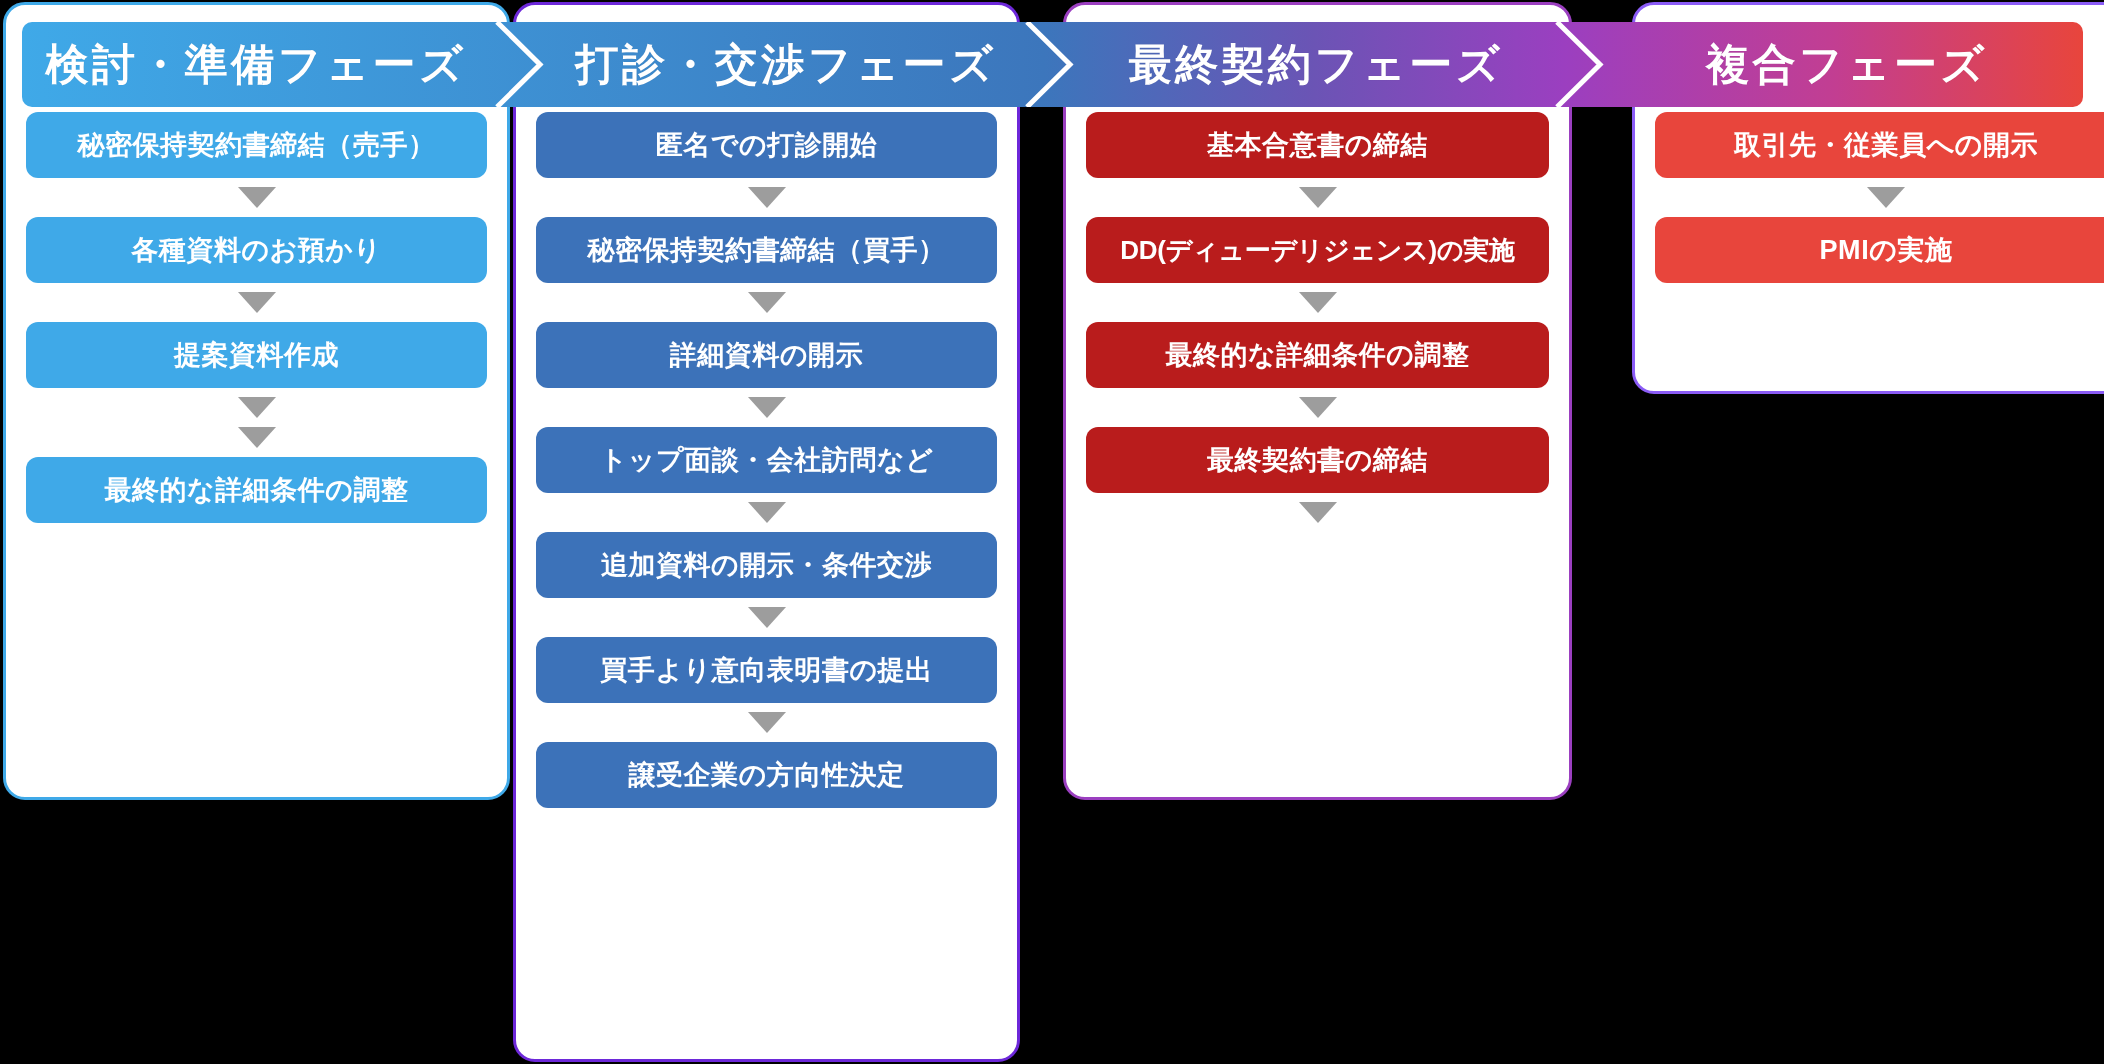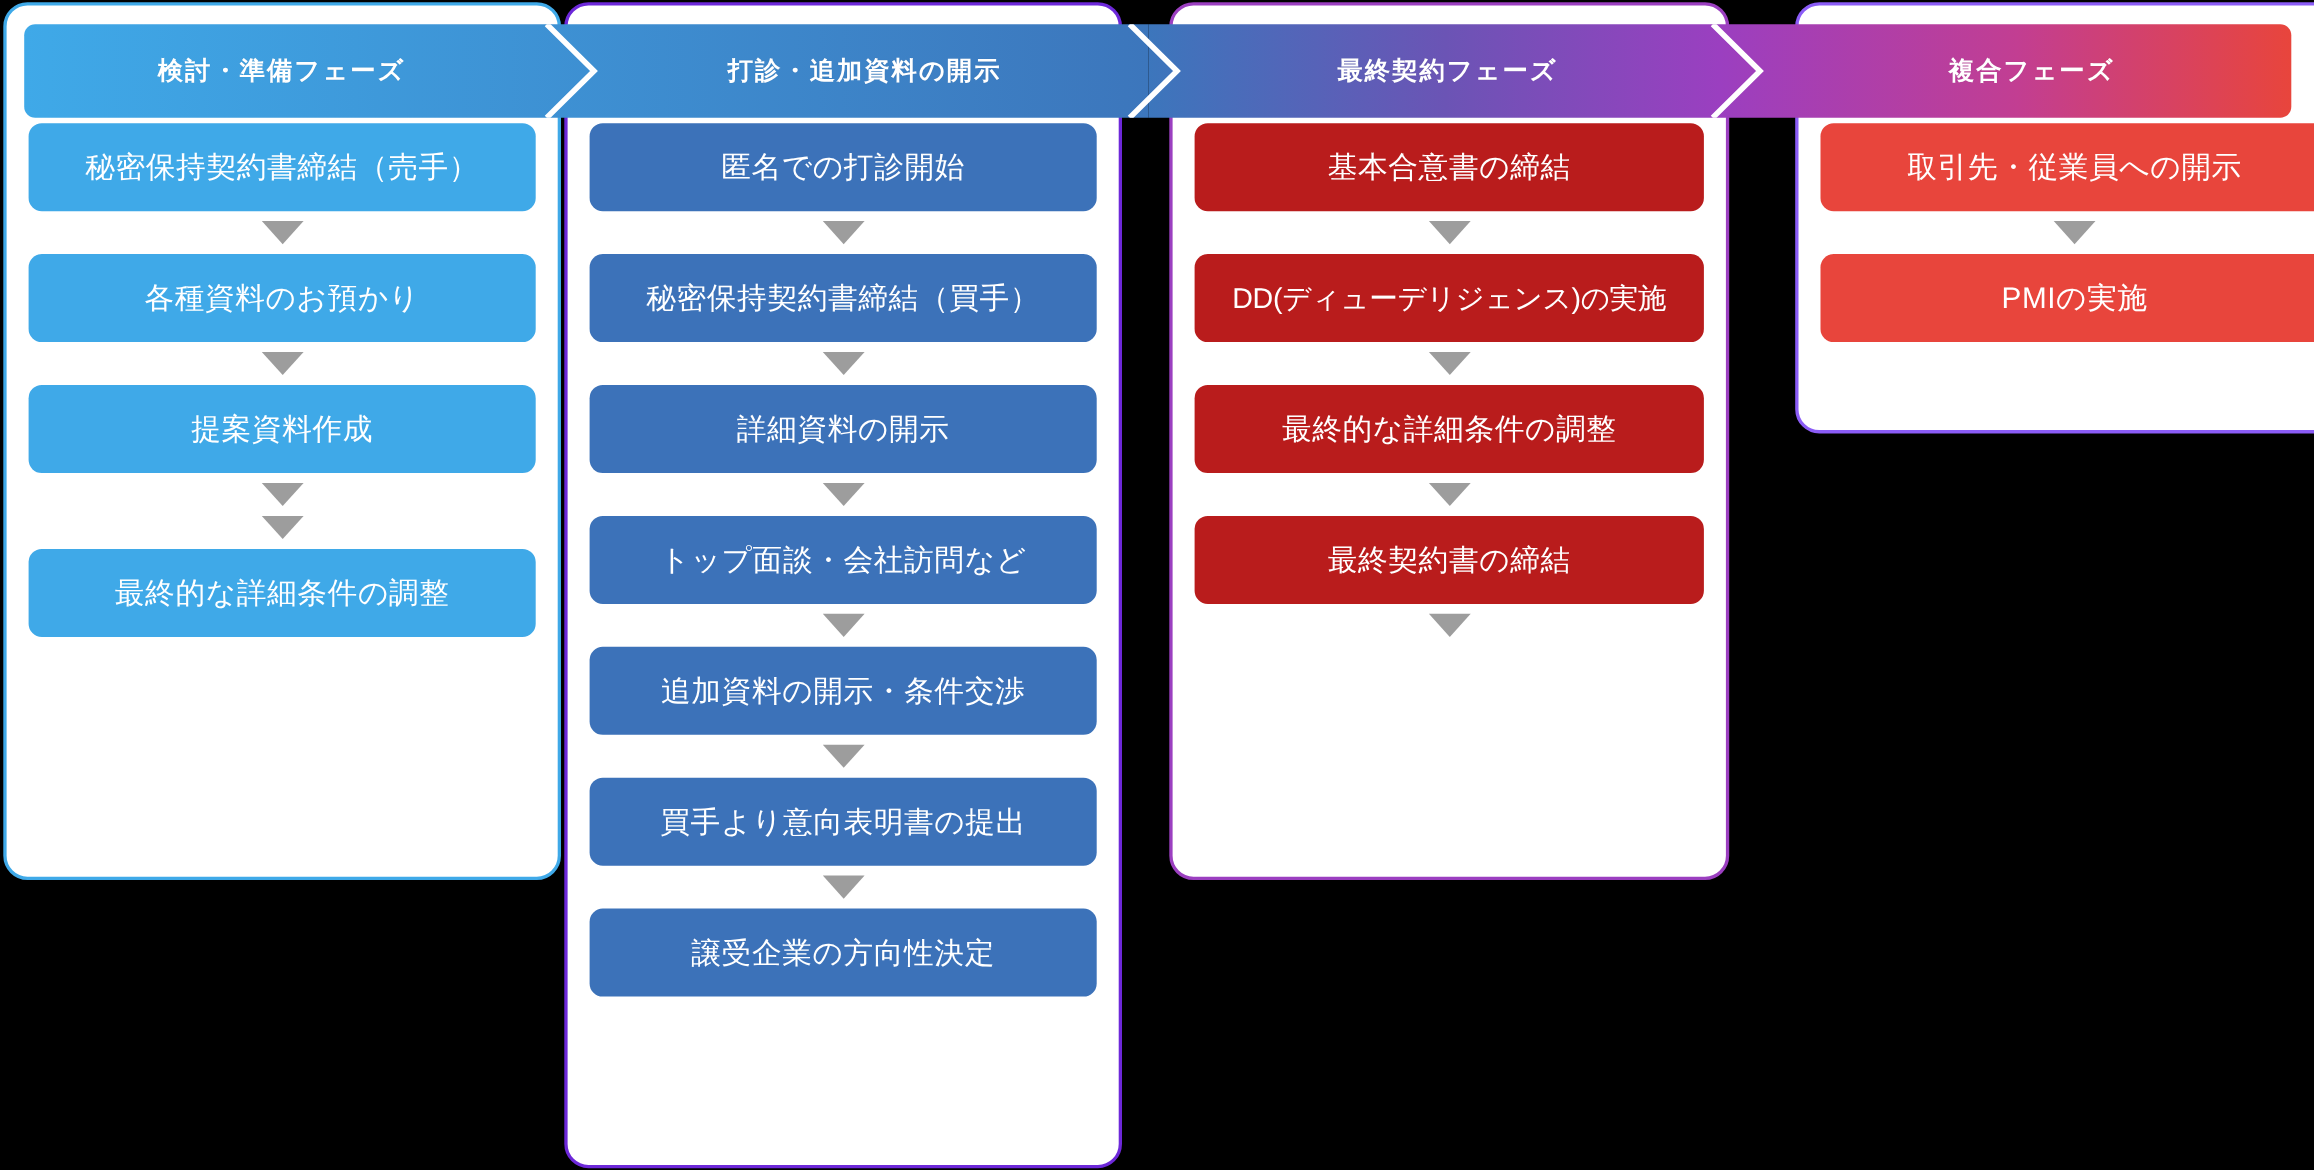--- a/index.html
+++ b/index.html
@@ -38,21 +38,21 @@
   .hdr.h0{left:22px;  width:1022px;border-top-left-radius:10px;border-bottom-left-radius:10px;
           background:linear-gradient(90deg,#3FA9E8 0%,#3C76BC 100%);
           padding-right:521px;}
   .hdr.h1{left:1044px;width:1039px;border-top-right-radius:10px;border-bottom-right-radius:10px;
           background:linear-gradient(90deg,#3C76BC 0%,#6B54B5 26%,#9B3FC0 50%,#C23E92 76%,#E8453C 100%);
           padding-right:0;}
   
   .hcell{
     position:absolute;top:22px;height:85px;
     display:flex;align-items:center;justify-content:center;
-    color:#fff;font-size:23px;font-weight:bold;letter-spacing:.08em;
+    color:#fff;font-size:43px;font-weight:bold;letter-spacing:.08em;
     white-space:nowrap;
     text-shadow:0 0 1px rgba(0,0,0,.12);
   }
   .hcell.t0{left:22px;  width:468px;}
   .hcell.t1{left:552px; width:468px;}
   .hcell.t2{left:1082px;width:468px;}
   .hcell.t3{left:1612px;width:470px;}
 
   
   .chev{position:absolute;top:22px;height:85px;width:60px;}
@@ -62,24 +62,25 @@
   .chev.v2{left:1553px;}
 
   
   .items{position:absolute;left:0;right:0;top:107px;padding:0 20px;box-sizing:border-box;}
   .item{
     border-radius:12px;
     color:#fff;
     font-size:27px;
     text-align:center;
     display:flex;align-items:center;justify-content:center;
-    height:80px;
+    height:66px;
     box-sizing:border-box;
     white-space:nowrap;
     letter-spacing:.02em;
+    font-weight:bold;
   }
   .item.narrow{font-size:26px;letter-spacing:-0.01em;}
   .arrow{
     width:0;height:0;margin:9px auto;
     border-left:19px solid transparent;
     border-right:19px solid transparent;
     border-top:21px solid #9D9D9D;
   }
   .c0 .item{background:#3FA9E8;}
   .c1 .item{background:#3C72B9;}
@@ -139,21 +140,21 @@
         <div class="item">PMIの実施</div>
       </div>
   </div>
 
   <div id="headerband">
     <div class="hdr h0"></div>
     <div class="hdr h1"></div>
   </div>
 
   <div class="hcell t0">検討・準備フェーズ</div>
-  <div class="hcell t1">打診・追加資料の開示</div>
+  <div class="hcell t1">打診・交渉フェーズ</div>
   <div class="hcell t3">複合フェーズ</div>
   <div class="hcell t2">最終契約フェーズ</div>
 
   <div class="chev v0">
     <svg width="60" height="85" viewBox="0 0 60 85" aria-hidden="true">
       <path d="M4 0 L47 42.5 L4 85" fill="none" stroke="#ffffff" stroke-width="5"></path>
     </svg>
   </div>
   <div class="chev v1">
     <svg width="60" height="85" viewBox="0 0 60 85" aria-hidden="true">

